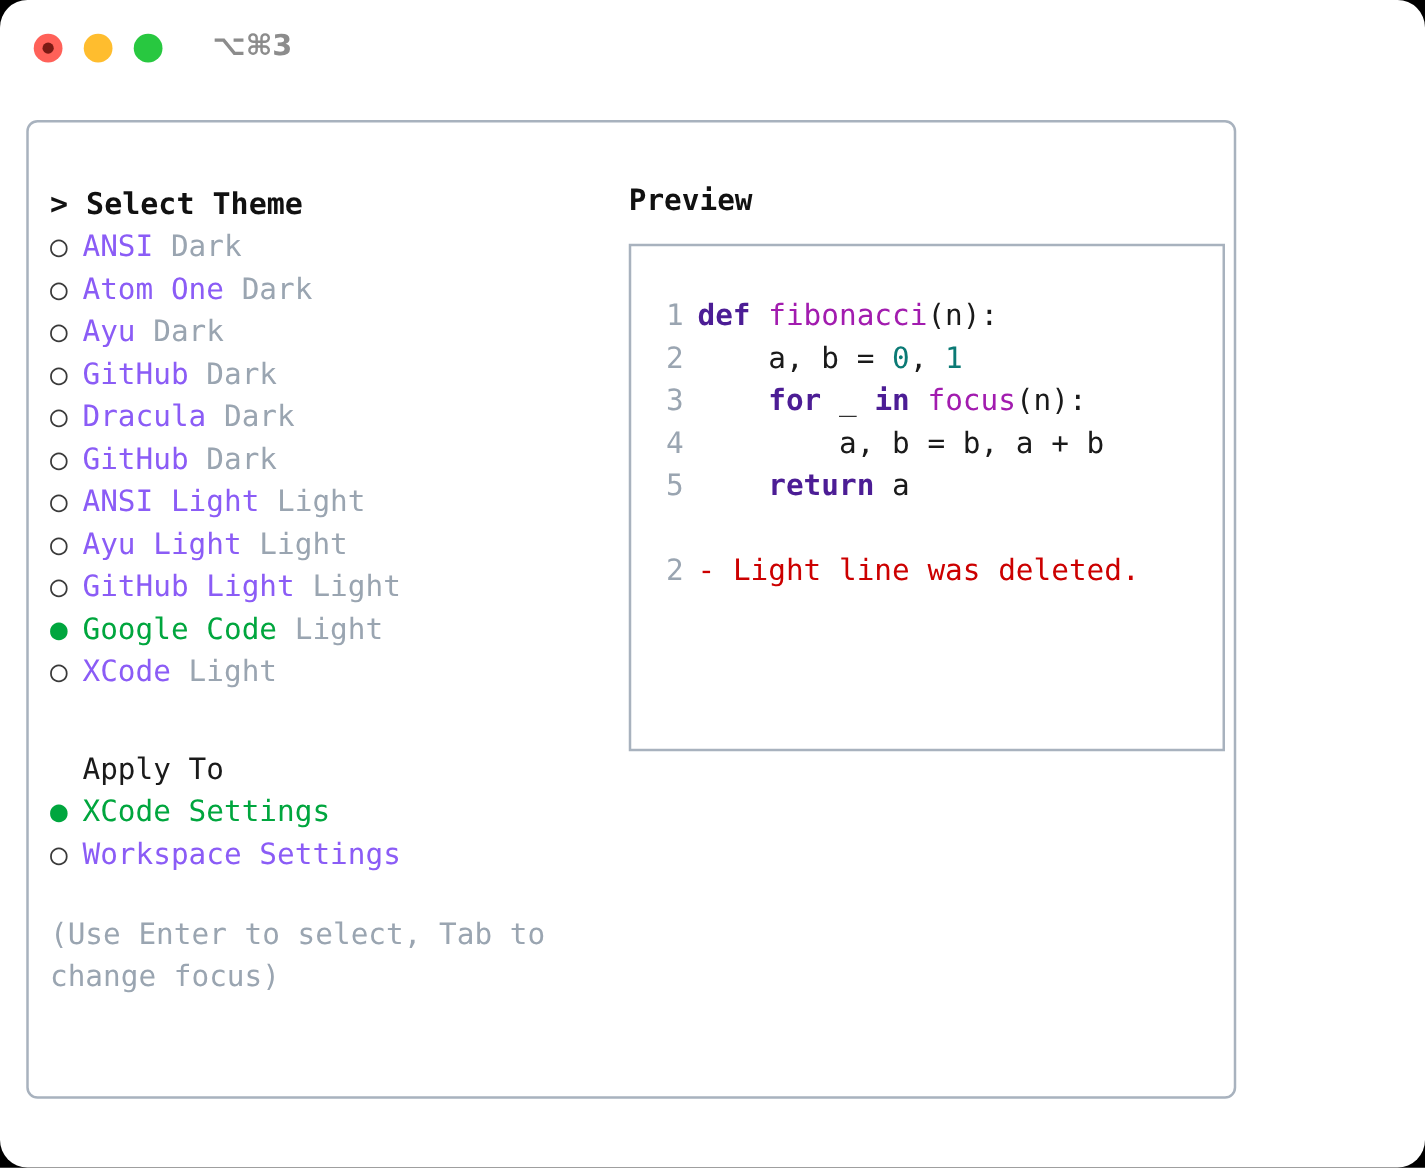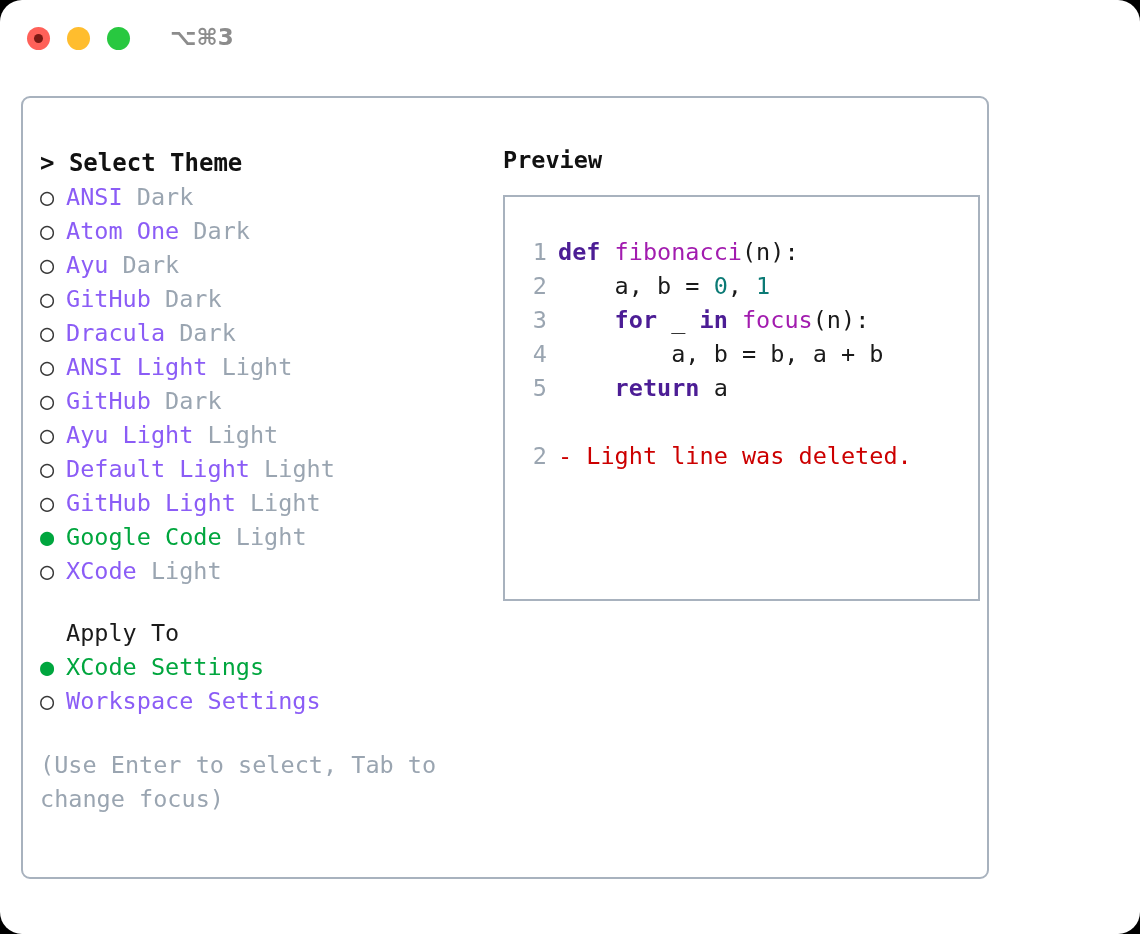--- a/index.html
+++ b/index.html
@@ -171,30 +171,29 @@
   <div id="main-panel">
 
     <div id="theme-column">
       <div class="row" id="select-theme-header">&gt; Select Theme</div>
       <div id="theme-list">
           <div class="row"><span class="marker">○</span><span class="label">ANSI</span><span class="badge"> Dark</span></div>
           <div class="row"><span class="marker">○</span><span class="label">Atom One</span><span class="badge"> Dark</span></div>
           <div class="row"><span class="marker">○</span><span class="label">Ayu</span><span class="badge"> Dark</span></div>
           <div class="row"><span class="marker">○</span><span class="label">GitHub</span><span class="badge"> Dark</span></div>
           <div class="row"><span class="marker">○</span><span class="label">Dracula</span><span class="badge"> Dark</span></div>
+          <div class="row"><span class="marker">○</span><span class="label">GitHub</span><span class="badge"> Dark</span></div>
           <div class="row"><span class="marker">○</span><span class="label">ANSI Light</span><span class="badge"> Light</span></div>
-          <div class="row"><span class="marker">○</span><span class="label">GitHub</span><span class="badge"> Dark</span></div>
           <div class="row"><span class="marker">○</span><span class="label">Ayu Light</span><span class="badge"> Light</span></div>
-          <div class="row"><span class="marker">○</span><span class="label">Default Light</span><span class="badge"> Light</span></div>
           <div class="row"><span class="marker">○</span><span class="label">GitHub Light</span><span class="badge"> Light</span></div>
           <div class="row selected"><span class="marker">●</span><span class="label">Google Code</span><span class="badge"> Light</span></div>
           <div class="row"><span class="marker">○</span><span class="label">XCode</span><span class="badge"> Light</span></div>
         </div>
 
-      <div class="row" id="apply-to-header" style="margin-top:28px;">Apply To</div>
+      <div class="row" id="apply-to-header" style="margin-top:44px;">Apply To</div>
       <div id="apply-list">
           <div class="row selected"><span class="marker">●</span><span class="label">XCode Settings</span></div>
           <div class="row"><span class="marker">○</span><span class="label">Workspace Settings</span></div>
         </div>
 
       <div id="hint-text">(Use Enter to select, Tab to change focus)</div>
     </div>
 
     <div id="preview-column">
       <div id="preview-heading">Preview</div>

